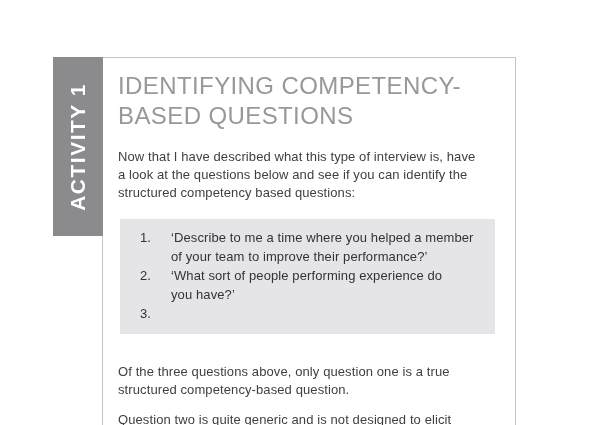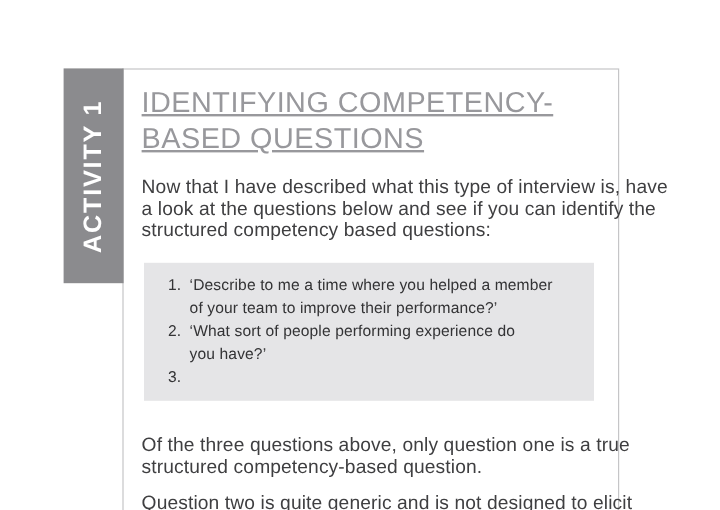--- a/index.html
+++ b/index.html
@@ -45,25 +45,24 @@
     z-index: 1;
   }
   .page-title {
     margin: 0;
     font-size: 24px;
     line-height: 30px;
     font-weight: 400;
     color: #98989c;
     letter-spacing: 0.4px;
     white-space: pre;
-    text-decoration: underline;
   }
   .body-text {
     margin: 0;
-    font-size: 16px;
+    font-size: 13px;
     line-height: 18px;
     color: #3f3f41;
     letter-spacing: 0.1px;
     white-space: pre;
   }
   .intro-paragraph { margin-top: 17px; }
   .question-box {
     margin: 17px 0 0 2px;
     background: #e5e5e7;
     padding: 9px 8px 11px 18px;
@@ -79,21 +78,21 @@
     line-height: 19px;
     color: #333335;
     letter-spacing: 0.1px;
   }
   .q-num {
     flex: none;
     width: 13px;
     text-align: right;
   }
   .q-text {
-    margin-left: 7px;
+    margin-left: 20px;
     white-space: pre;
   }
   .answer-paragraph { margin-top: 29px; }
   .followup-paragraph { margin-top: 12px; }
 </style>
 </head>
 <body>
 
 <div class="canvas">
 

